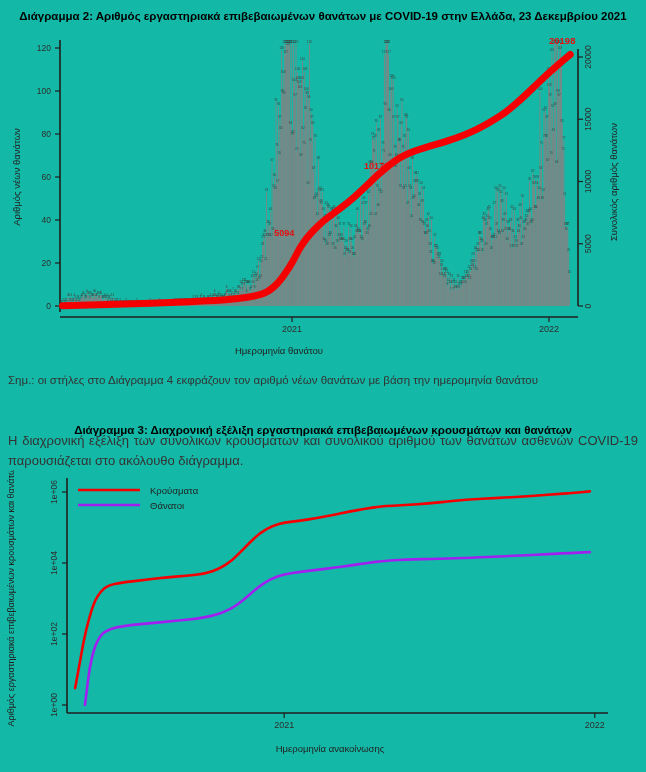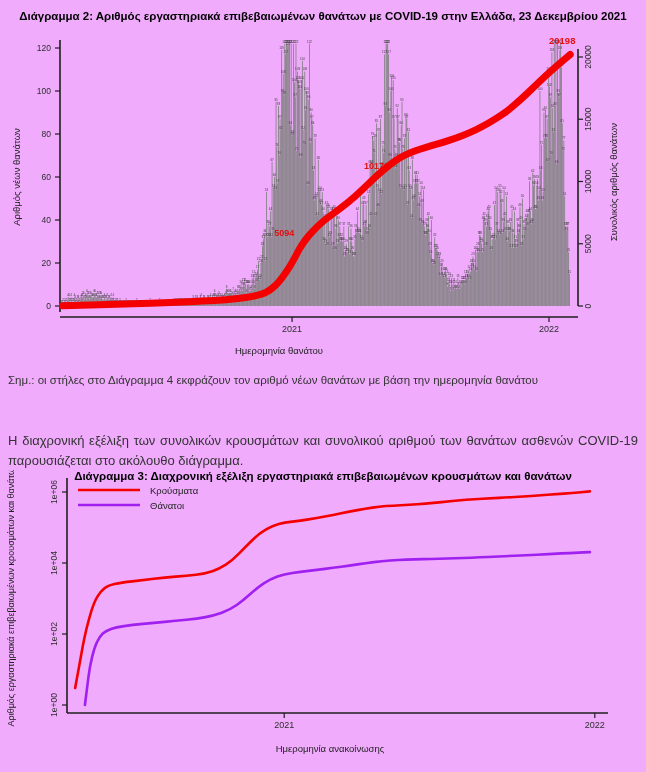--- a/index.html
+++ b/index.html
@@ -1,16 +1,16 @@
 <!DOCTYPE html>
 <html><head>
 <meta charset="utf-8">
 <style>
   html,body{margin:0;padding:0;background:#ffffff;}
-  .page{position:relative;width:646px;height:772px;background:#f0abfc;overflow:hidden;
+  .page{position:relative;width:646px;height:772px;background:#14b8a6;overflow:hidden;
         font-family:"Liberation Sans", sans-serif;color:#1a1a1a;}
   .chart-title{position:absolute;left:0;width:646px;text-align:center;
         font-size:11.5px;font-weight:bold;color:#000;}
   .note{position:absolute;left:8px;width:630px;font-size:11.5px;color:#333;}
   .para{position:absolute;left:8px;width:630px;font-size:13px;color:#333;
         text-align:justify;line-height:1.55;margin-top:31px;}
   svg{position:absolute;left:0;}
   svg text{font-family:"Liberation Sans", sans-serif;}
 </style>
 </head>
@@ -1347,21 +1347,21 @@
       <path d="M62.59 305.6265 Q85.9 305.0 98.9 304.7 Q111.8 304.4 124.8 304.0 Q137.7 303.6 150.7 303.2 Q163.6 302.8 176.6 302.3 Q189.5 301.8 202.4 301.1 Q215.4 300.5 225.8 299.7 Q236.1 298.9 243.9 297.8 Q251.7 296.7 256.8 295.4 Q262.0 294.2 265.9 292.3 Q269.8 290.4 273.7 287.0 Q277.6 283.6 281.4 278.6 Q285.3 273.6 289.2 267.4 Q293.1 261.2 296.2 255.0 Q299.3 248.7 302.7 243.8 Q306.0 238.8 309.9 234.4 Q313.8 230.1 319.0 225.1 Q324.2 220.1 332.0 214.5 Q339.7 208.9 347.5 202.7 Q355.3 196.4 361.7 190.2 Q368.2 184.0 373.4 179.0 Q378.6 174.0 383.8 169.7 Q388.9 165.3 394.1 161.6 Q399.3 157.8 404.5 155.4 Q409.7 152.9 414.8 151.0 Q420.0 149.1 425.2 147.6 Q430.4 146.0 436.8 144.2 Q443.3 142.3 449.8 140.1 Q456.3 137.9 462.7 135.4 Q469.2 132.9 475.7 129.8 Q482.2 126.7 488.6 123.0 Q495.1 119.3 501.6 114.9 Q508.1 110.5 514.5 104.9 Q521.0 99.3 527.5 93.1 Q534.0 86.9 540.4 80.7 Q546.9 74.4 553.4 68.8 Q559.9 63.2 565.0 58.9 L570.23 54.53489999999999" fill="none" stroke="#f40000" stroke-width="7" stroke-linecap="round" stroke-linejoin="round"></path>
       <g font-weight="bold">
         <text x="562.23" y="43.53489999999999" font-size="9.5" text-anchor="middle" fill="#e31010">20198</text>
       </g>
     </svg>
 
   <div class="note" style="top:374px">Σημ.: οι στήλες στο Διάγραμμα 4 εκφράζουν τον αριθμό νέων θανάτων με βάση την ημερομηνία θανάτου</div>
 
   <div class="para" style="top:400px">Η διαχρονική εξέλιξη των συνολικών κρουσμάτων και συνολικού αριθμού των θανάτων ασθενών COVID-19 παρουσιάζεται στο ακόλουθο διάγραμμα.</div>
 
-  <div class="chart-title" style="top:470px">Διάγραμμα 3: Διαχρονική εξέλιξη εργαστηριακά επιβεβαιωμένων κρουσμάτων και θανάτων</div>
+  <div class="chart-title" style="top:424px">Διάγραμμα 3: Διαχρονική εξέλιξη εργαστηριακά επιβεβαιωμένων κρουσμάτων και θανάτων</div>
 
   <svg id="svg3" width="646" height="302" viewBox="0 470 646 302" style="top:470px">
       <g>
         <line x1="67" y1="478" x2="67" y2="713" stroke="#1f1f1f" stroke-width="1.6"></line>
         <line x1="67" y1="713" x2="608" y2="713" stroke="#1f1f1f" stroke-width="1.6"></line>
         <line x1="62" y1="705" x2="67" y2="705" stroke="#1f1f1f" stroke-width="1.2"></line>
         <text x="57" y="705" font-size="8.5" text-anchor="middle" fill="#2e2e2e" transform="rotate(-90 57 705)">1e+00</text>
         <line x1="62" y1="634" x2="67" y2="634" stroke="#1f1f1f" stroke-width="1.2"></line>
         <text x="57" y="634" font-size="8.5" text-anchor="middle" fill="#2e2e2e" transform="rotate(-90 57 634)">1e+02</text>
         <line x1="62" y1="563" x2="67" y2="563" stroke="#1f1f1f" stroke-width="1.2"></line>

